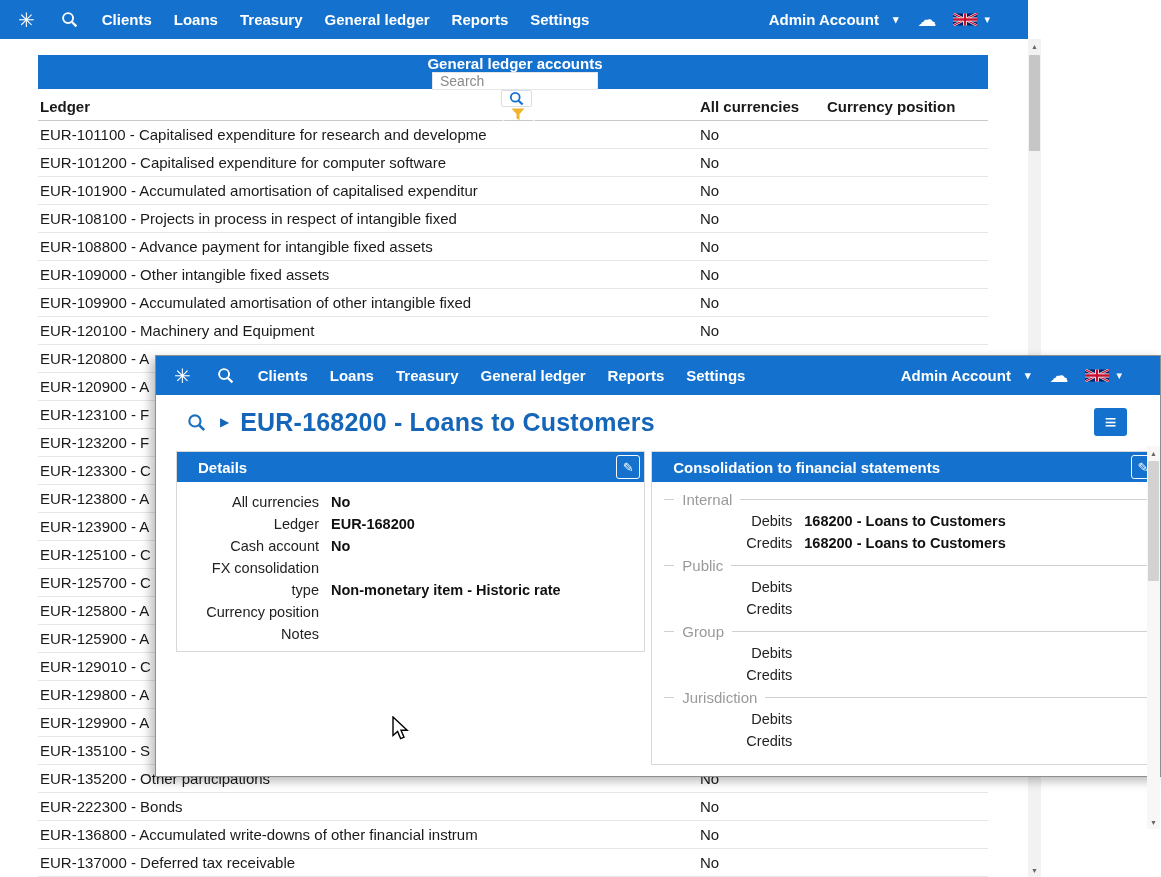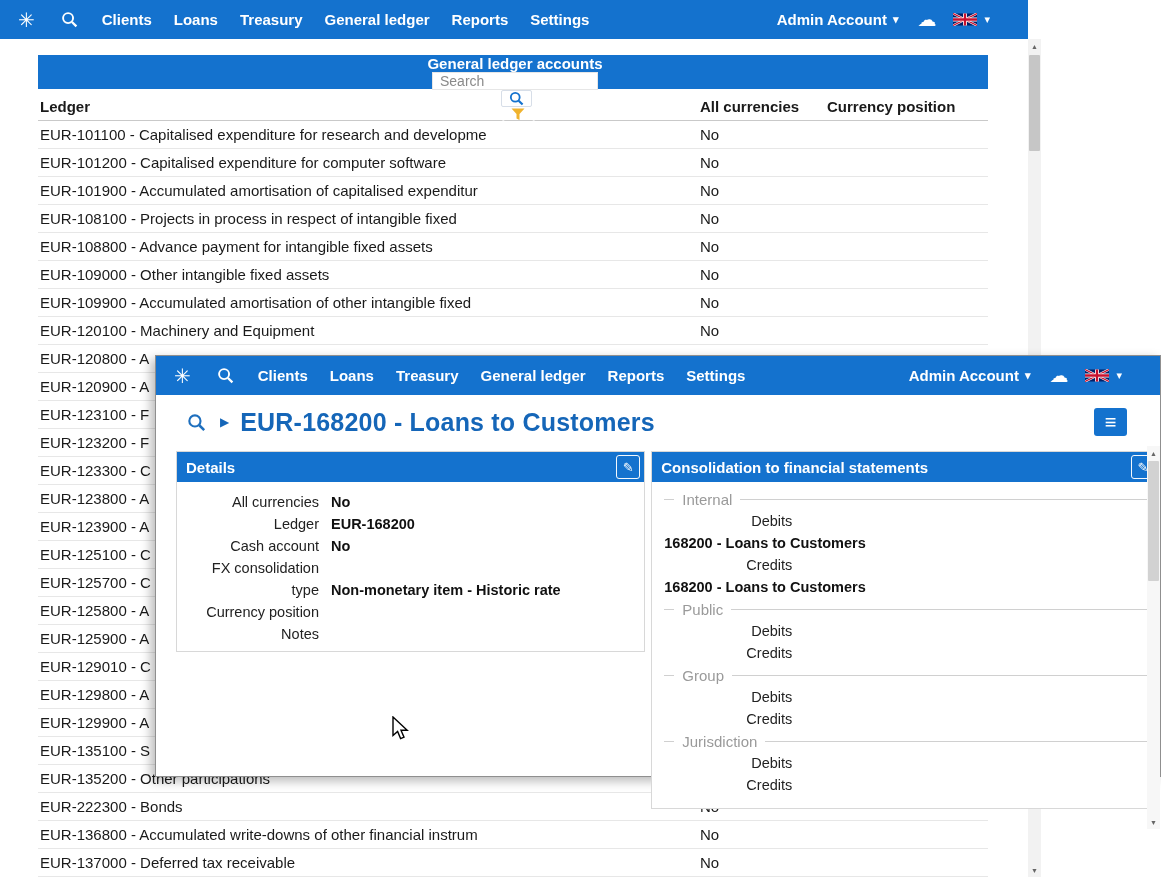--- a/index.html
+++ b/index.html
@@ -20,21 +20,21 @@
     display: flex;
     align-items: center;
     color: #fff;
     padding-left: 18px;
     padding-right: 38px;
   }
   .nav-logo { font-size: 20px; line-height: 1; margin-right: 26px; cursor: pointer; }
   .nav-search { display: flex; align-items: center; margin-right: 24px; cursor: pointer; }
   .nav-item { color:#fff; text-decoration: none; font-size: 15px; font-weight: 600; margin-right: 22px; white-space: nowrap; }
   .nav-right { margin-left: auto; display: flex; align-items: center; gap: 7px; }
-  .nav-account { display: flex; align-items: center; gap: 6px; font-size: 15px; font-weight: 700; cursor: pointer; margin-right: 12px; }
+  .nav-account { display: flex; align-items: center; gap: 14px; font-size: 15px; font-weight: 700; cursor: pointer; margin-right: 12px; }
   .caret { font-size: 11px; line-height: 1; }
   .nav-cloud { font-size: 19px; line-height: 1; cursor: pointer; margin-right: 10px; }
   .nav-flag { display: flex; align-items: center; cursor: pointer; }
 
   
   .main-window { position: absolute; left: 0; top: 0; width: 1041px; height: 877px; background: #fff; }
   .main-navbar-wrap { width: 1028px; }
   .main-content { position: absolute; left: 0; top: 39px; width: 1028px; }
 
   .page-bar {
@@ -129,21 +129,21 @@
     display: flex; align-items: center; justify-content: center;
     font-weight: 700;
   }
 
   .panels-row { display: flex; gap: 6px; margin-top: 14px; padding-left: 20px; }
   .panel { border: 1px solid #d8d8d8; background: #fff; align-self: flex-start; }
   .panel-details { width: 476px; }
   .panel-consolidation { width: 516px; }
   .panel-header {
     height: 30px; background: var(--blue); color: #fff;
-    display: flex; align-items: center; padding: 0 4px 0 9px;
+    display: flex; align-items: center; padding: 0 4px 0 21px;
   }
   .panel-title { font-size: 15px; font-weight: 700; }
   .pencil-btn {
     margin-left: auto; width: 24px; height: 24px;
     background: transparent; border: 1px solid rgba(255,255,255,.95); border-radius: 3px;
     color: #fff; font-size: 13px; line-height: 1; cursor: pointer;
     display: flex; align-items: center; justify-content: center;
   }
 
   .details-body { padding: 9px 10px 6px 10px; }
@@ -151,21 +151,21 @@
   .field-label {
     width: 144px; text-align: right; padding-right: 12px;
     font-size: 14.5px; color: #222; line-height: 22px;
   }
   .field-value { flex: 1; font-size: 14.5px; font-weight: 700; color: #111; line-height: 22px; white-space: nowrap; }
 
   .cons-body { padding: 6px 12px 12px 12px; }
   .legend { display: flex; align-items: center; height: 22px; color: #9a9a9a; font-size: 15px; }
   .legend::before { content: ""; width: 10px; border-top: 1px solid #d0d0d0; margin-right: 8px; }
   .legend::after { content: ""; flex: 1; border-top: 1px solid #d0d0d0; margin-left: 8px; }
-  .cons-row { display: flex; min-height: 22px; flex-direction: column; }
+  .cons-row { display: flex; min-height: 22px; }
   .cons-label { width: 140px; text-align: right; padding-right: 12px; font-size: 14.5px; color: #222; line-height: 22px; }
   .cons-value { flex: 1; font-size: 14.5px; font-weight: 700; color: #111; line-height: 22px; white-space: nowrap; }
 
   .mouse-cursor { position: absolute; left: 392px; top: 716px; z-index: 20; pointer-events: none; }
 </style>
 </head>
 <body>
 
 <div class="main-window">
 

